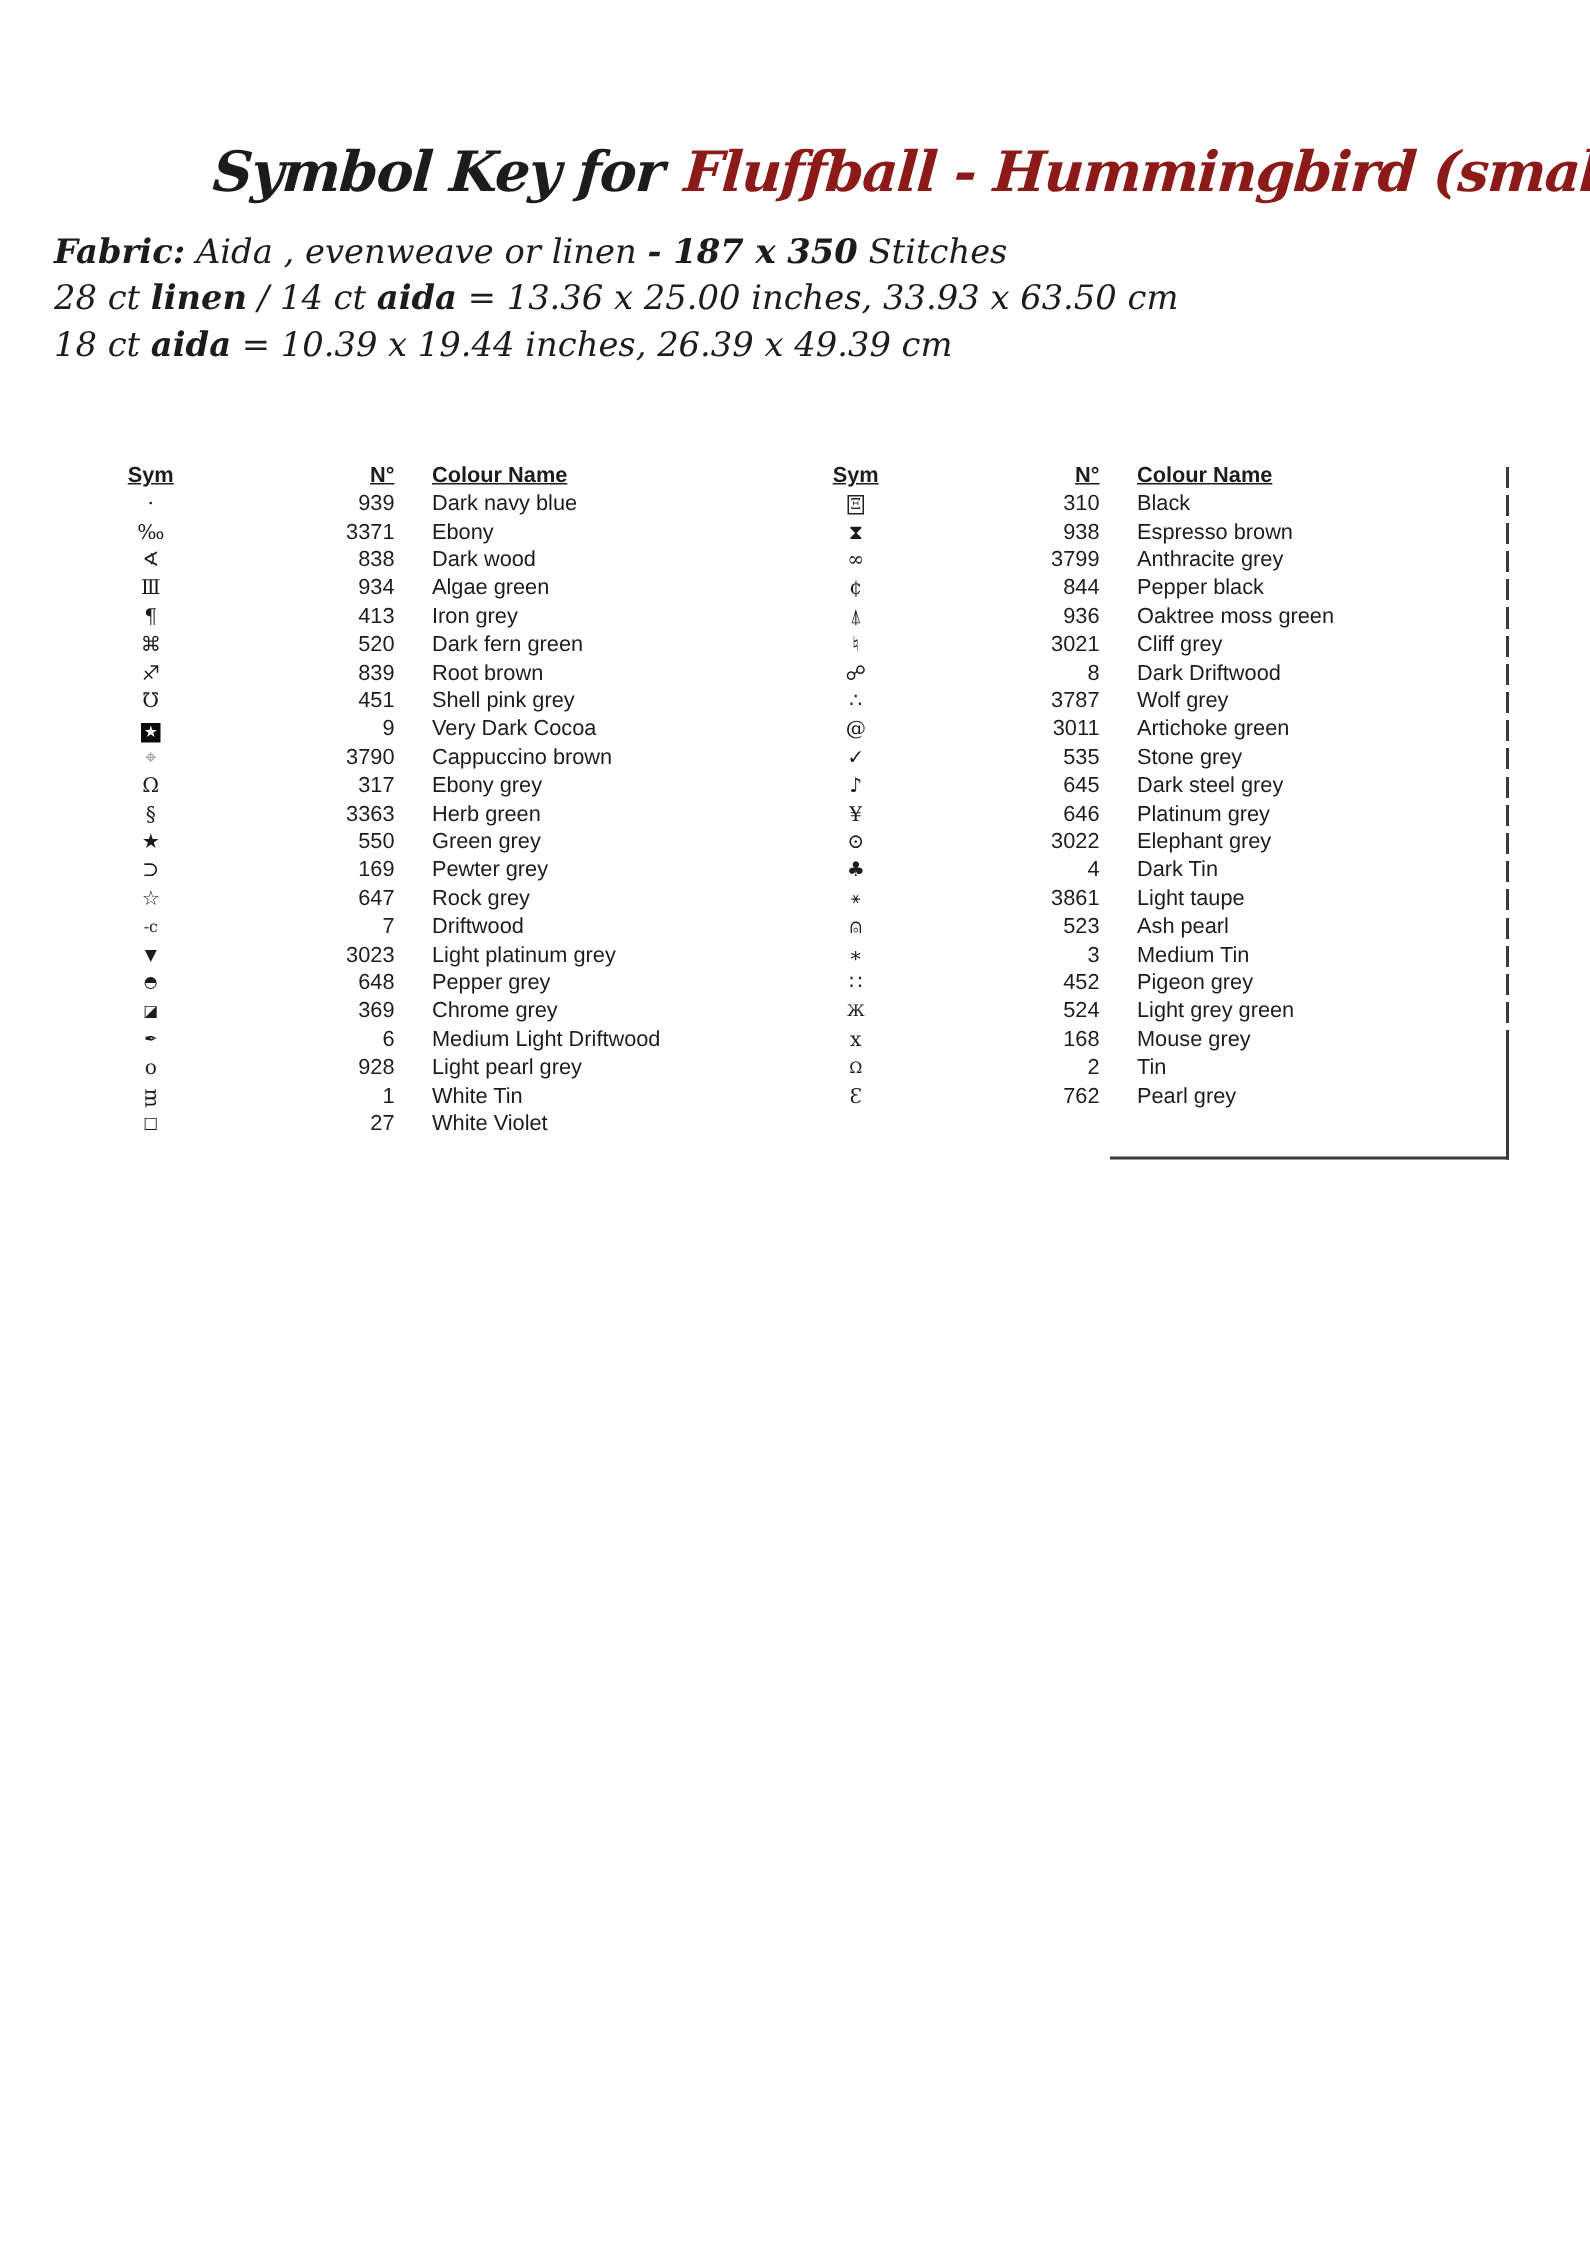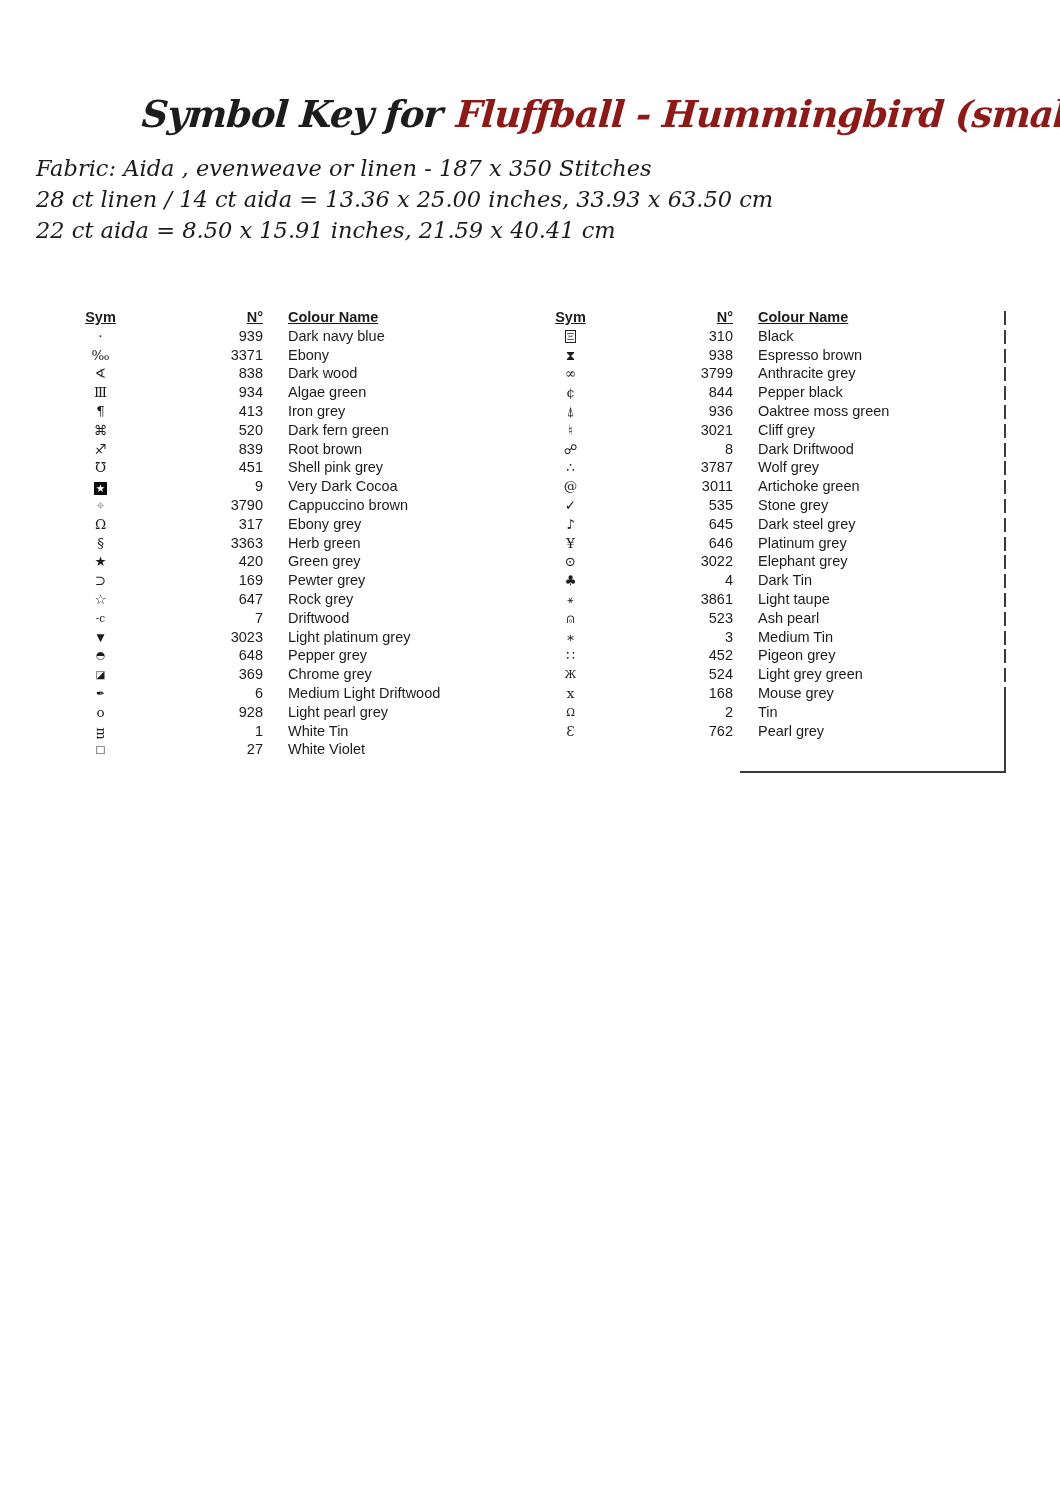--- a/index.html
+++ b/index.html
@@ -13,21 +13,21 @@
     font-family:"DejaVu Serif",serif;font-style:italic;font-weight:700;
     font-size:37px;letter-spacing:-1px;transform:skewX(-4deg);
   }
   .title .pattern{margin-left:14px;}
   
   .fabric{
     position:absolute;left:36px;top:153px;width:980px;
     font-family:"DejaVu Serif",serif;font-style:italic;
     font-size:22.5px;line-height:31px;white-space:nowrap;
   }
-  .fabric .seg-b{font-weight:400;}
+  .fabric .seg-b{font-weight:700;}
   
   .key-table{
     position:absolute;top:308px;width:450px;
     font-family:"Liberation Sans","DejaVu Sans",sans-serif;
     font-size:14.5px;line-height:18.8px;
   }
   .key-table.left{left:63px;}
   .key-table.right{left:533px;}
   .krow{display:flex;align-items:flex-end;height:18.8px;}
   .c-sym{width:75px;text-align:center;flex:0 0 75px;
@@ -62,21 +62,21 @@
 <div class="page">
 
   <div class="title">
     <span>Symbol Key for</span><span class="pattern" style="color: rgb(139, 26, 24);">Fluffball - Hummingbird (small)</span>
   </div>
 
   <div class="fabric">
     <div id="fabric-heading"><span class="seg-b">Fabric:</span><span class="seg">  Aida , evenweave or  linen </span><span class="seg-b">- 187 x 350</span><span class="seg"> Stitches</span></div>
     <div id="fabric-lines">
         <div><span class="seg">28 ct </span><span class="seg-b">linen</span><span class="seg"> / 14 ct </span><span class="seg-b">aida</span><span class="seg"> = 13.36 x 25.00 inches, 33.93 x 63.50 cm</span></div>
-        <div><span class="seg">22 ct </span><span class="seg-b">aida</span><span class="seg"> = 8.50 x 15.91 inches, 21.59 x 40.41 cm</span></div>
+        <div><span class="seg">18 ct </span><span class="seg-b">aida</span><span class="seg">  = 10.39 x 19.44 inches, 26.39 x 49.39 cm</span></div>
       </div>
   </div>
 
   <div class="key-table left">
     <div class="krow hdr">
       <span class="c-sym"><u>Sym</u></span>
       <span class="c-num"><u>N°</u></span>
       <span class="c-name"><u>Colour Name</u></span>
     </div>
     <div class="rows">
@@ -135,21 +135,21 @@
           <span class="c-num">317</span>
           <span class="c-name">Ebony grey</span>
         </div>
         <div class="krow">
           <span class="c-sym"><span>§</span></span>
           <span class="c-num">3363</span>
           <span class="c-name">Herb green</span>
         </div>
         <div class="krow">
           <span class="c-sym"><span>★</span></span>
-          <span class="c-num">420</span>
+          <span class="c-num">550</span>
           <span class="c-name">Green grey</span>
         </div>
         <div class="krow">
           <span class="c-sym"><span>⊃</span></span>
           <span class="c-num">169</span>
           <span class="c-name">Pewter grey</span>
         </div>
         <div class="krow">
           <span class="c-sym"><span>☆</span></span>
           <span class="c-num">647</span>

